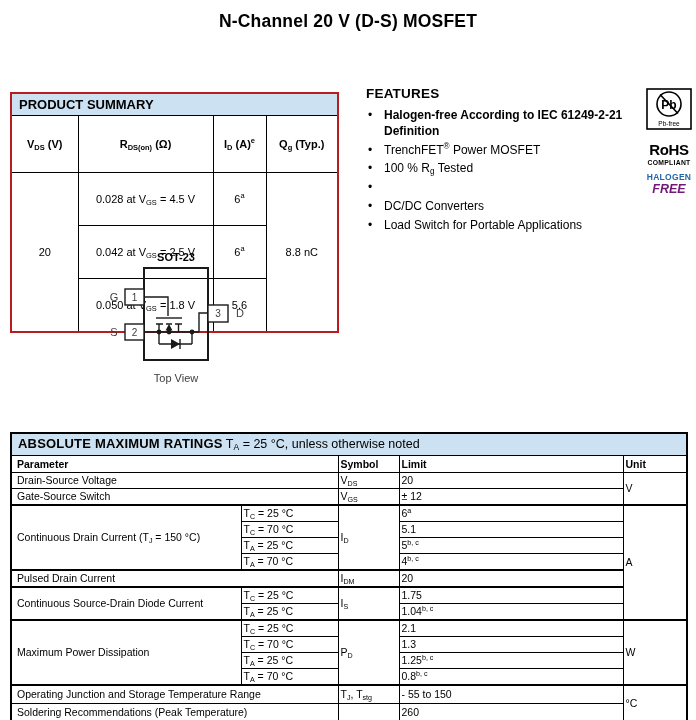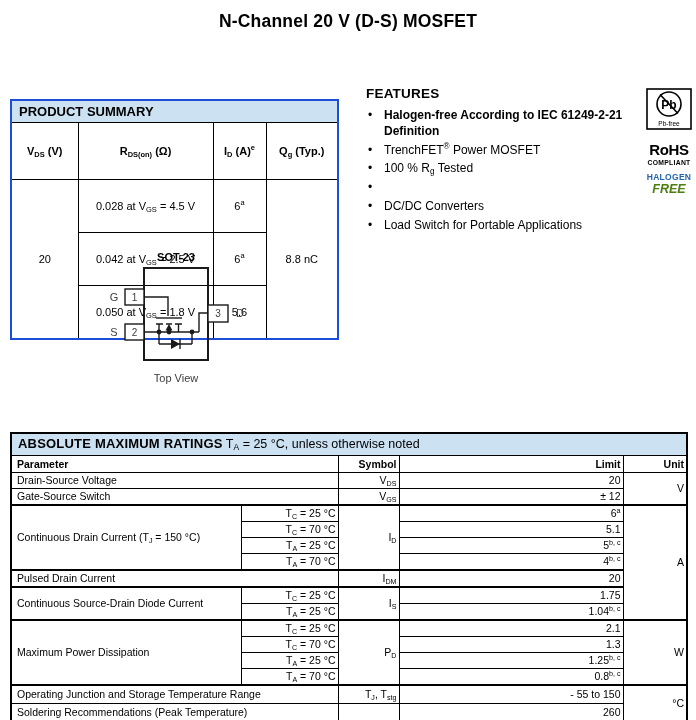--- a/index.html
+++ b/index.html
@@ -10,53 +10,53 @@
   sup { font-size:68%; vertical-align:super; line-height:0; }
   sub { font-size:68%; vertical-align:-0.28em; line-height:0; }
 
   .page-title {
     position:absolute; top:11px; left:0; width:100%;
     text-align:center; font-size:17.5px; font-weight:bold; letter-spacing:0.2px;
   }
 
   
   table.ps {
-    position:absolute; left:10px; top:99px; width:327px;
-    border-collapse:collapse; border:2px solid #1d4ed8; table-layout:fixed;
+    position:absolute; left:10px; top:92px; width:327px;
+    border-collapse:collapse; border:2px solid #b91c1c; table-layout:fixed;
   }
   .ps td { border:1px solid #000; text-align:center; font-size:11px; height:20px; padding:16px 3px; }
   .ps tr.bar td {
     background:#cce1f1; font-weight:bold; font-size:13px;
     text-align:left; padding:3px 7px; height:14px;
   }
   .ps tr.head td { font-weight:bold; height:24px; font-size:11px; }
 
   
   .right-col { position:absolute; left:366px; top:86px; width:272px; }
   .sec-h { font-size:13.5px; font-weight:bold; margin:0 0 7px 0; letter-spacing:0.2px; }
   .bi { display:flex; font-size:12px; line-height:1.32; margin-bottom:3px; }
   .bi .b { flex:none; width:16px; padding-left:2px; }
   .apps-h { margin-top:12px; }
 
   
   .badge { position:absolute; left:641px; top:88px; width:56px; text-align:center; }
   .badge .rohs { font-size:15px; font-weight:bold; margin-top:7px; letter-spacing:-0.3px; }
   .badge .compliant { font-size:6.8px; font-weight:bold; letter-spacing:0.3px; margin-top:1px; }
   .badge .halogen { font-size:8.5px; font-weight:bold; color:#2366ad; margin-top:6px; letter-spacing:0.3px; }
-  .badge .free { font-size:12.5px; font-weight:bold; font-style:italic; color:#4d7c0f; }
+  .badge .free { font-size:12.5px; font-weight:bold; font-style:italic; color:#701a75; }
 
   
   .pkg { position:absolute; left:95px; top:246px; }
 
   
   table.amr {
     position:absolute; left:10px; top:432px; width:676px;
     border-collapse:collapse; border:2px solid #000; table-layout:fixed;
   }
-  .amr td { border:1px solid #000; font-size:10.5px; height:15px; padding:0 2px; text-align:right; line-height:1.15; }
+  .amr td { border:1px solid #000; font-size:10.5px; height:15px; padding:0 2px; text-align:left; line-height:1.15; }
   .amr tr.bar td {
     background:#cce1f1; text-align:left; font-size:12.5px; font-weight:normal;
     height:17px; padding:2px 6px;
   }
   .amr tr.bar b { font-size:13px; letter-spacing:0.2px; }
   .amr tr.head td { font-weight:bold; height:16px; }
   .amr td.pl { text-align:left; padding-left:5px; }
   .amr tr.grp td { border-top:2px solid #000; }
   .amr tr.tall td { height:17px; }
 </style>

